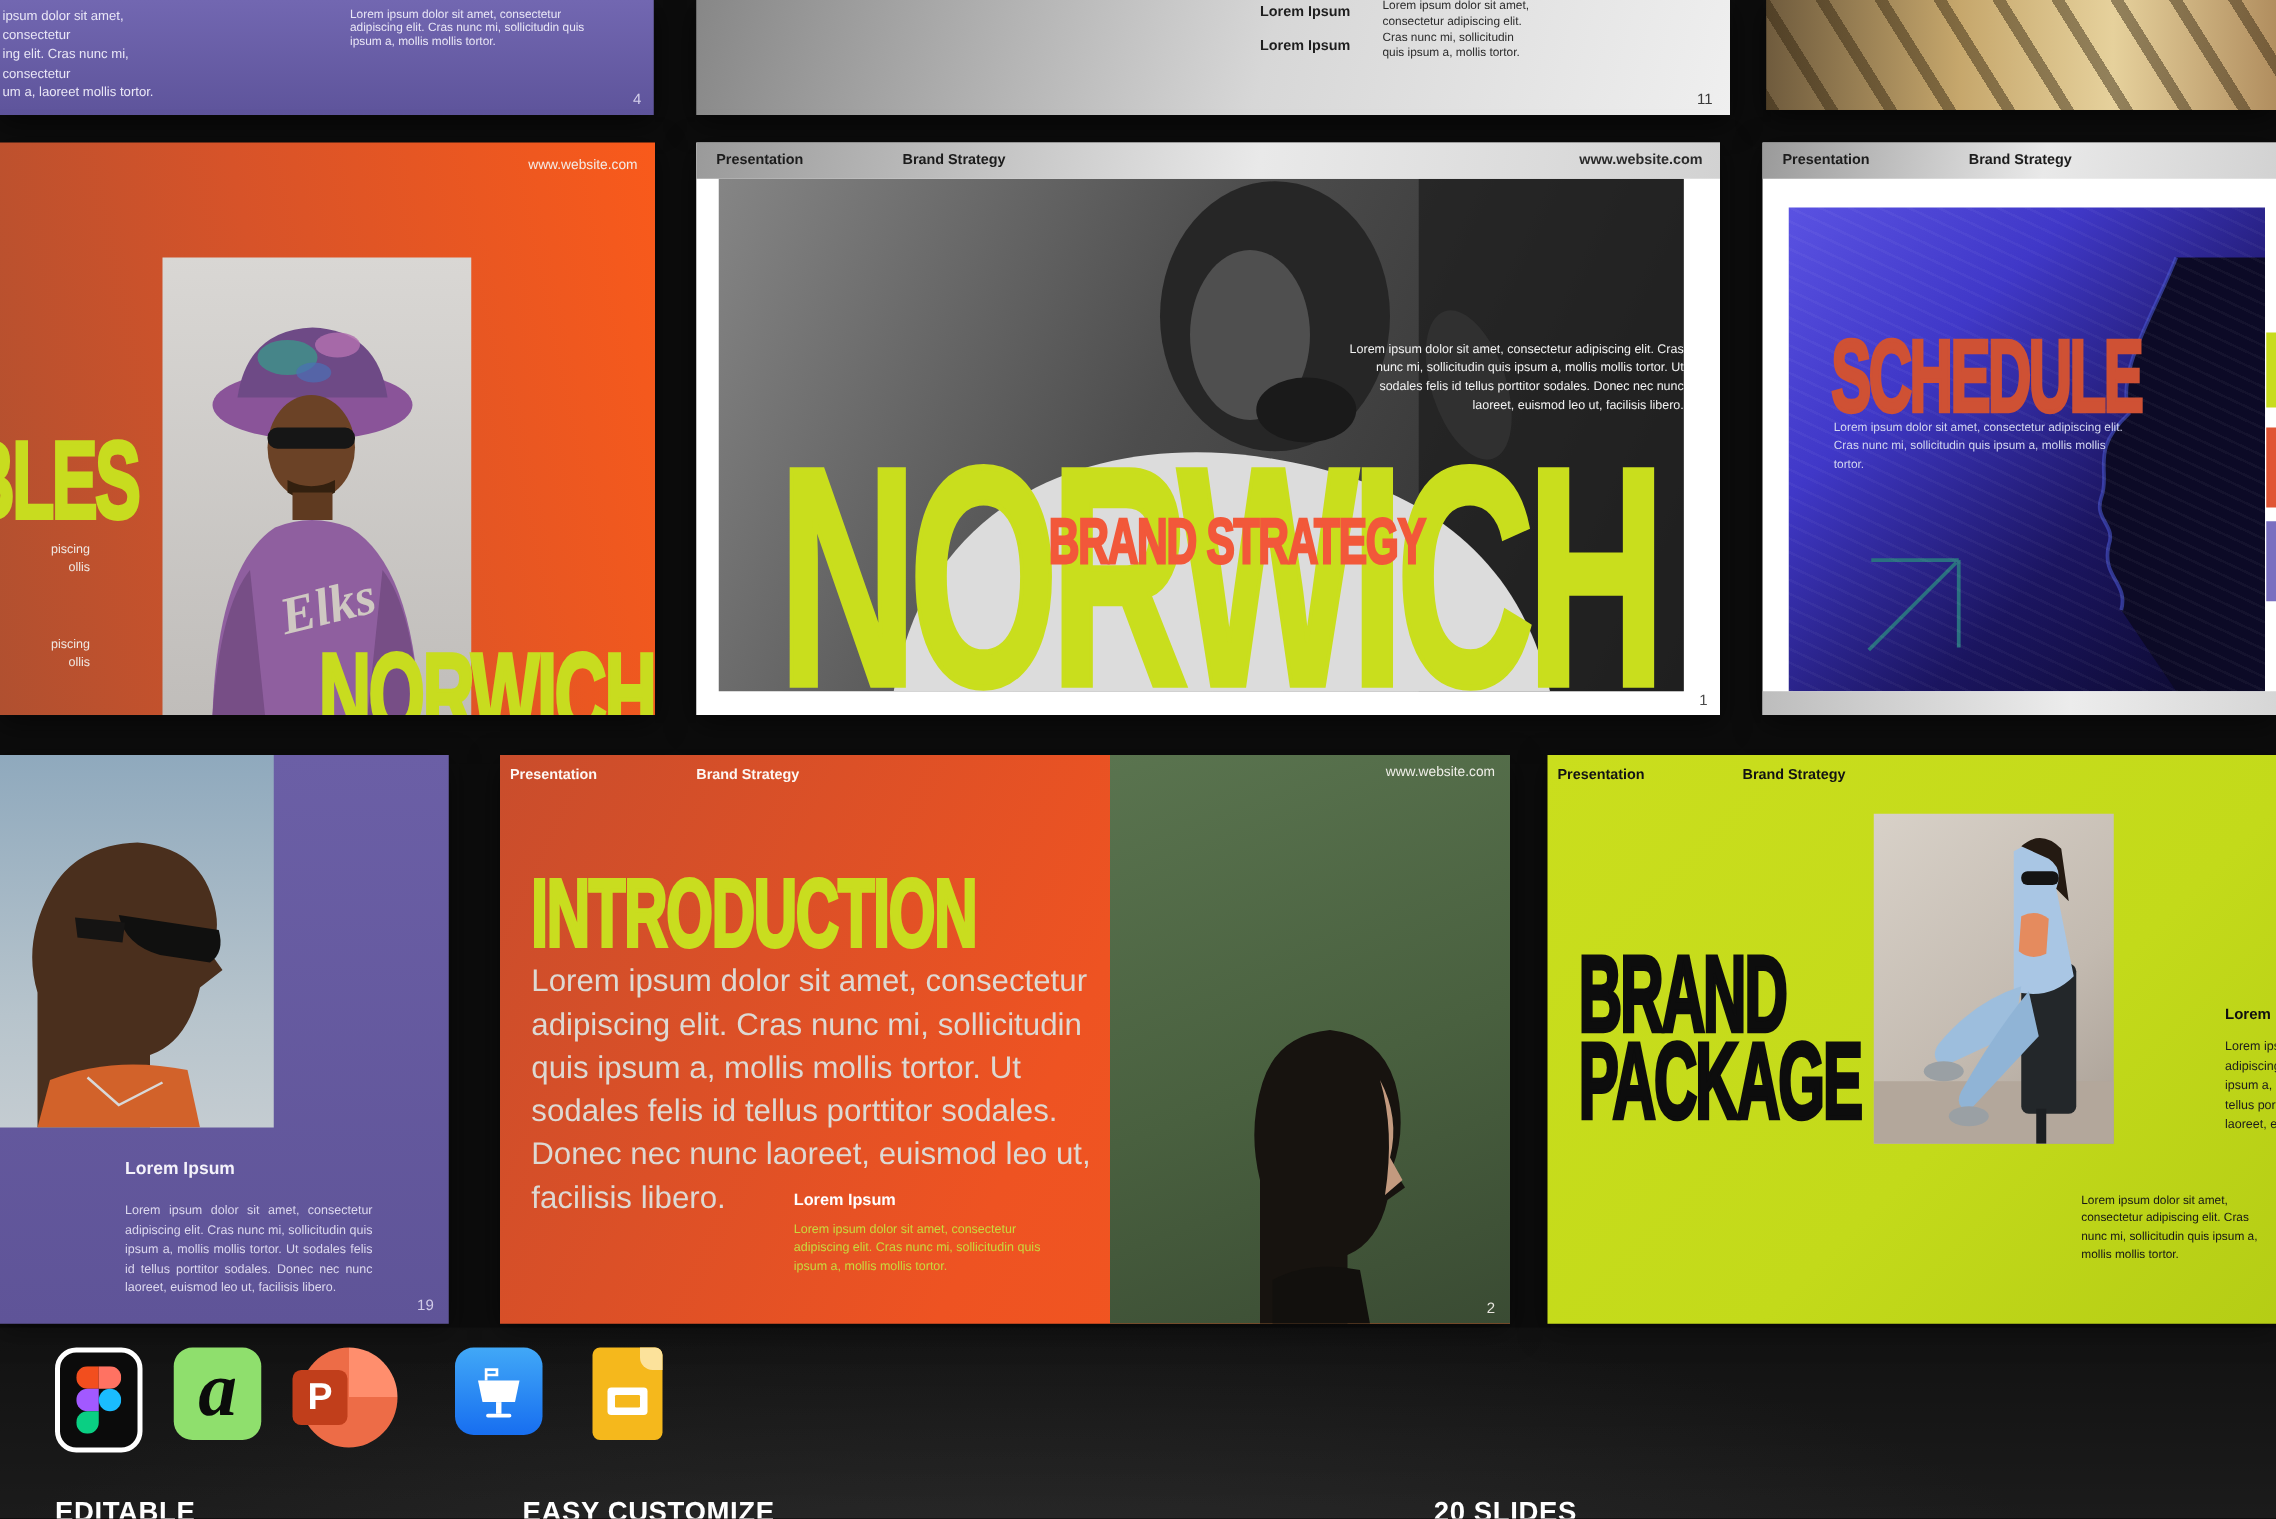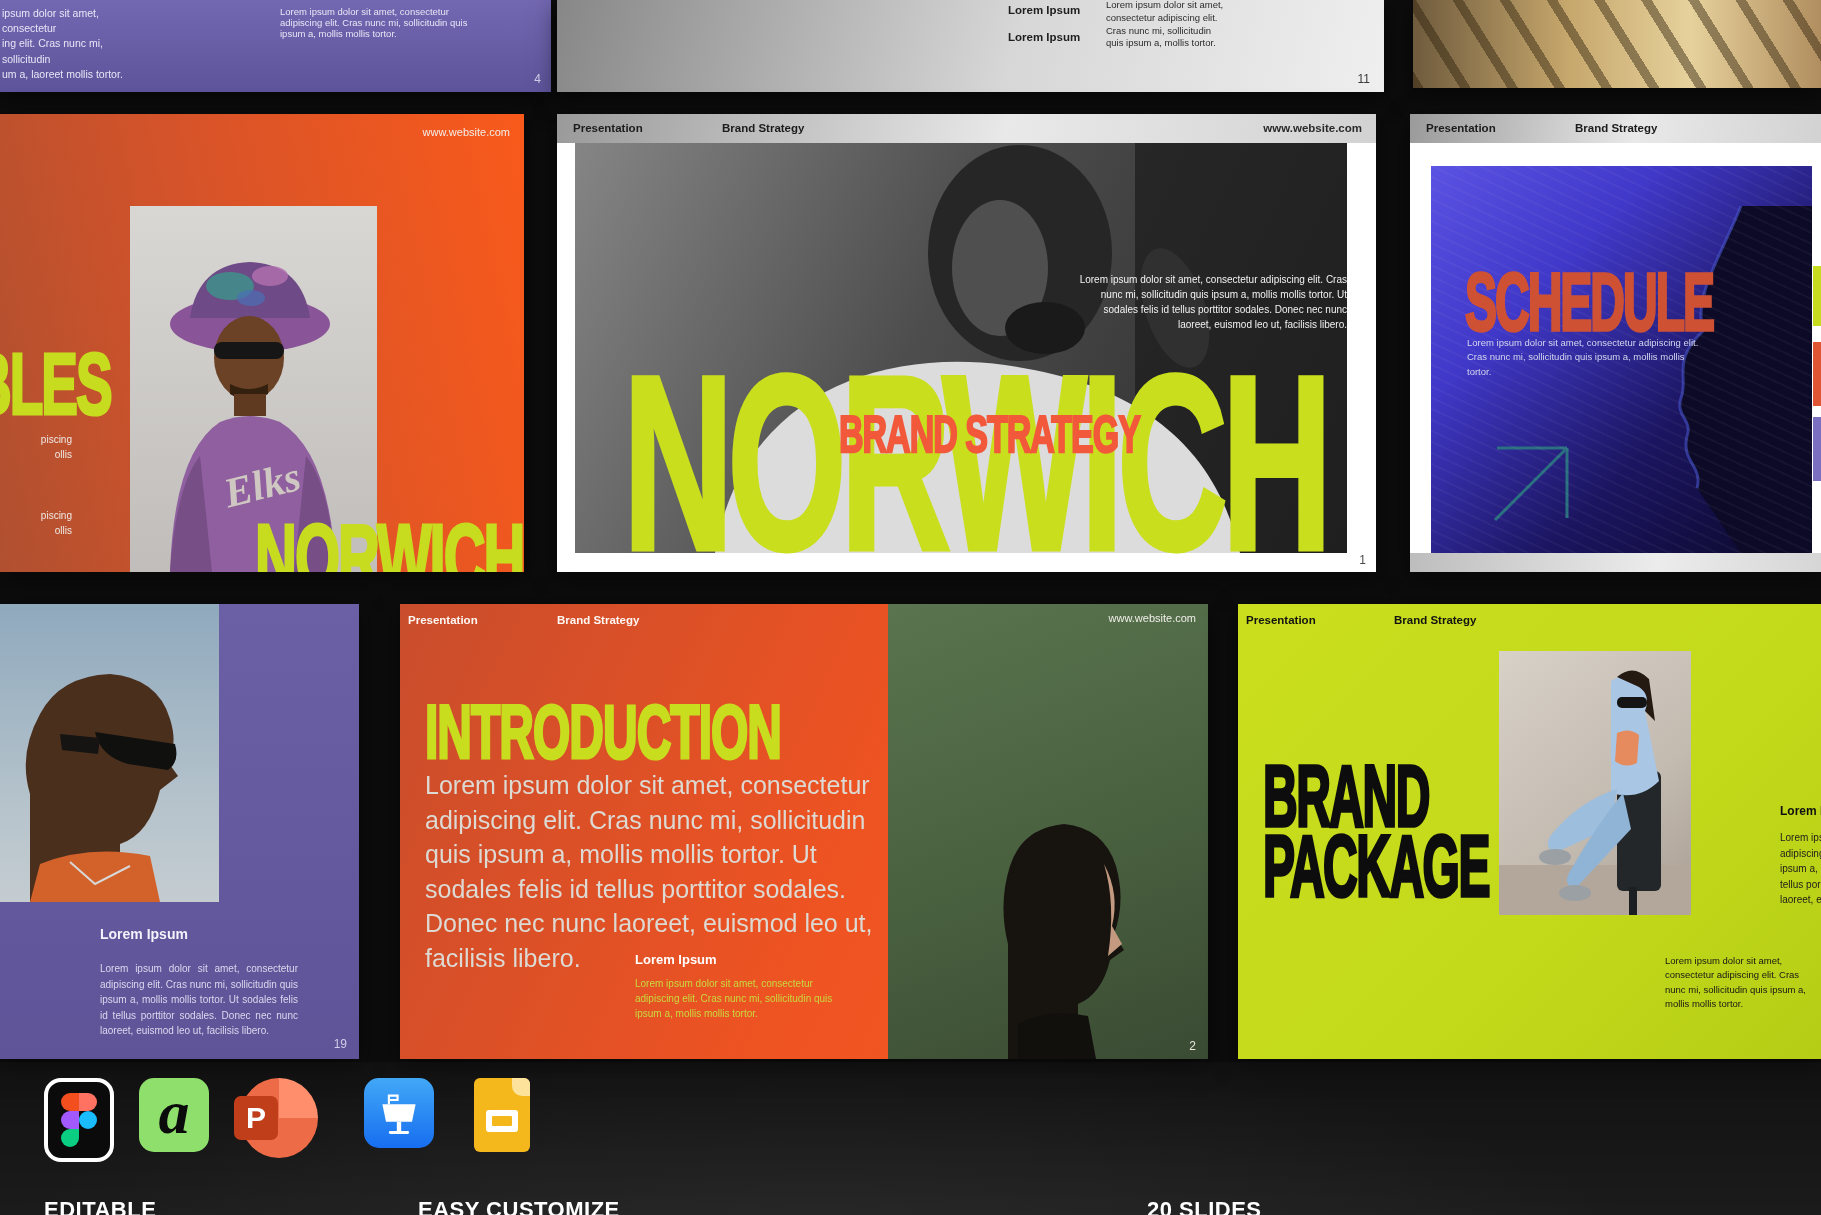--- a/index.html
+++ b/index.html
@@ -9,21 +9,21 @@
   .abs{position:absolute;}
   .sl{position:absolute;overflow:hidden;box-shadow:0 6px 22px rgba(0,0,0,.55);}
   .disp{font-weight:bold;line-height:0.95;transform-origin:left top;white-space:nowrap;}
   .hdr{position:absolute;top:0;left:0;right:0;height:29px;
        background:linear-gradient(100deg,#9a9a9a,#e9e9e9 55%,#d2d2d2);}
   .hdr span{position:absolute;top:8px;font-size:11.5px;color:#1c1c1c;font-weight:bold;}
   .hdr .h1{left:16px;} .hdr .h2{left:165px;}
   .pg{position:absolute;font-size:12px;}
   .smalltext{font-size:10.5px;line-height:1.45;}
   
-  #sl-a{left:0;top:0;width:523px;height:92px;background:linear-gradient(180deg,#7267b1,#5e549b);padding-left:28px;}
+  #sl-a{left:0;top:0;width:523px;height:92px;background:linear-gradient(180deg,#7267b1,#5e549b);}
   #sl-a .c1{left:2px;top:6px;width:135px;color:#e9e6f6;}
   #sl-a .c2{left:280px;top:6px;width:200px;color:#e9e6f6;font-size:9.5px;}
   #sl-b{left:557px;top:0;width:827px;height:92px;background:linear-gradient(105deg,#878787,#d7d7d7 55%,#efefef);}
   #sl-b .lab{position:absolute;left:451px;font-size:11.5px;font-weight:bold;color:#1e1e1e;}
   #sl-b .bod{position:absolute;left:549px;top:-1px;width:120px;font-size:9.5px;line-height:1.35;color:#2b2b2b;}
   #sl-c{left:1413px;top:0;width:408px;height:88px;
         background:
           repeating-linear-gradient(58deg, rgba(45,32,12,.45) 0 9px, rgba(45,32,12,0) 9px 40px),
           linear-gradient(90deg,#6f5b3d,#c6a76c 38%,#e6d19c 68%,#b18e5f);}
   
@@ -107,21 +107,21 @@
   #ic-gs .inner{position:absolute;left:18px;top:38px;width:20px;height:10px;background:#f5b81c;border-radius:1px;}
 </style>
 </head>
 <body>
 
 <div id="stage">
 
   <div class="sl" id="sl-a">
     <div class="abs c1 smalltext">
       <div>ipsum dolor sit amet, consectetur</div>
-      <div>ing elit. Cras nunc mi, sollicitudin</div>
+      <div>ing elit. Cras nunc mi, consectetur</div>
       <div>um a, laoreet mollis tortor.</div>
     </div>
     <div class="abs c2">Lorem ipsum dolor sit amet, consectetur adipiscing elit. Cras nunc mi, sollicitudin quis ipsum a, mollis mollis tortor.</div>
     <div class="pg" style="right:10px;bottom:6px;color:#d6d1ec;">4</div>
   </div>
 
   <div class="sl" id="sl-b">
     <div class="lab" style="top:4px;">Lorem Ipsum</div>
     <div class="lab" style="top:31px;">Lorem Ipsum</div>
     <div class="bod">Lorem ipsum dolor sit amet, consectetur adipiscing elit. Cras nunc mi, sollicitudin quis ipsum a, mollis tortor.</div>

